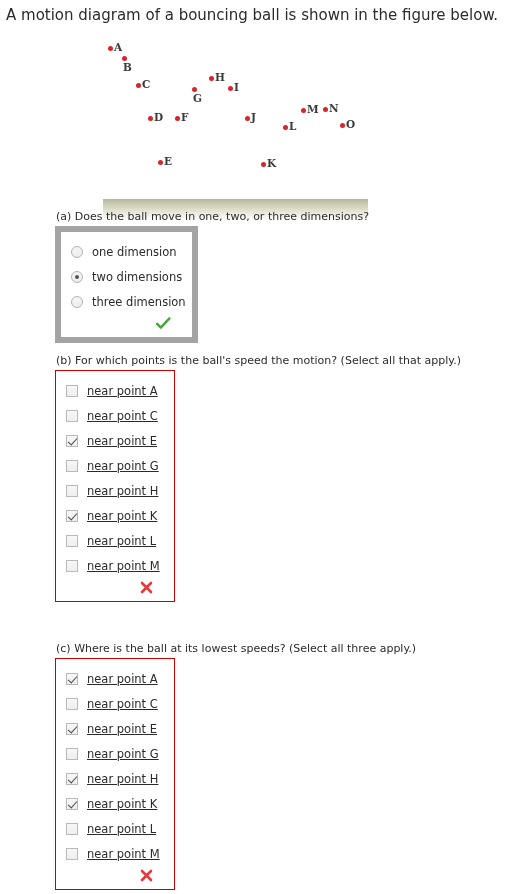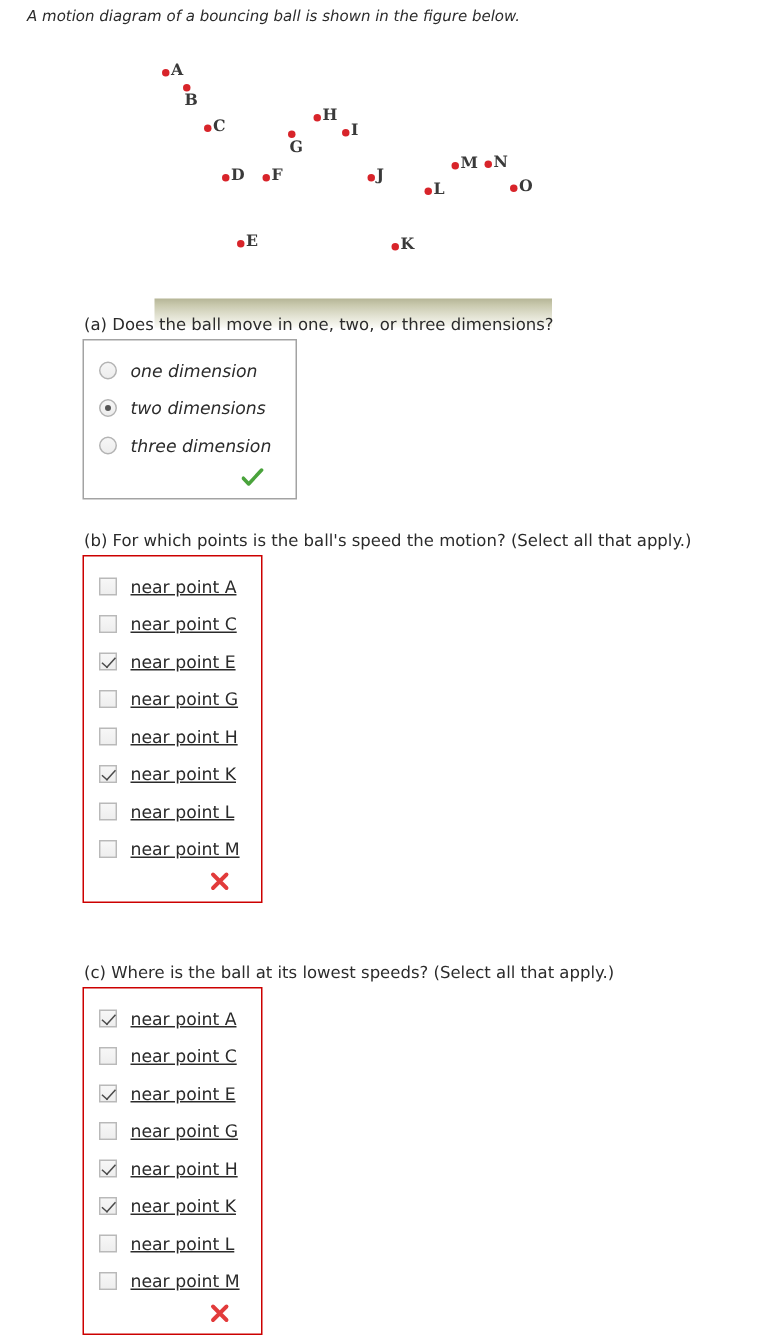--- a/index.html
+++ b/index.html
@@ -14,26 +14,25 @@
     position: relative;
     font-family: "DejaVu Sans", "Liberation Sans", sans-serif;
     font-size: 11.5px;
     color: #2b2b2b;
     overflow: hidden;
   }
 
   
   .intro {
     position: absolute;
-    left: 18px;
+    left: 6px;
     top: 6px;
-    font-size: 10px;
+    font-size: 15px;
     color: #2b2b2b;
     white-space: nowrap;
-    font-style: italic;
   }
 
   
   .figure {
     position: absolute;
     left: 0;
     top: 34px;
     width: 511px;
     height: 156px;
   }
@@ -79,21 +78,21 @@
     color: #2b2b2b;
     white-space: nowrap;
   }
   .answerbox {
     position: absolute;
     left: 55px;
     box-sizing: border-box;
     background: #ffffff;
     padding: 7px 10px 4px 10px;
   }
-  .box-correct { border: 1px solid #a3a3a3; font-style: italic; }
+  .box-correct { border: 6px solid #a3a3a3; }
   .box-wrong   { border: 1px solid #cc0000; text-decoration: underline; }
 
   .opt {
     display: flex;
     align-items: center;
     height: 25px;
     white-space: nowrap;
   }
   .opt .optlabel {
     font-size: 11.5px;
@@ -278,21 +277,21 @@
         <span class="optlabel">near point L</span>
       </label>
       <label class="opt">
         <span class="checkbox"></span>
         <span class="optlabel">near point M</span>
       </label>
       <div class="mark mark-no"><svg width="13" height="13" viewBox="0 0 13 13" aria-hidden="true">
           <path d="M2 2 L11 11 M11 2 L2 11" fill="none" stroke="#e23b3b" stroke-width="2.6" stroke-linecap="round"></path>
         </svg></div>
     </div>
-    <div class="qtext" style="top: 642px;">(c) Where is the ball at its lowest speeds? (Select all that apply.)</div>
+    <div class="qtext" style="top: 642px;">(c) Where is the ball at its lowest speeds? (Select all three apply.)</div>
     <div class="answerbox box-wrong" style="top: 658px; width: 120px;">
       <label class="opt">
         <span class="checkbox checked"></span>
         <span class="optlabel">near point A</span>
       </label>
       <label class="opt">
         <span class="checkbox"></span>
         <span class="optlabel">near point C</span>
       </label>
       <label class="opt">

